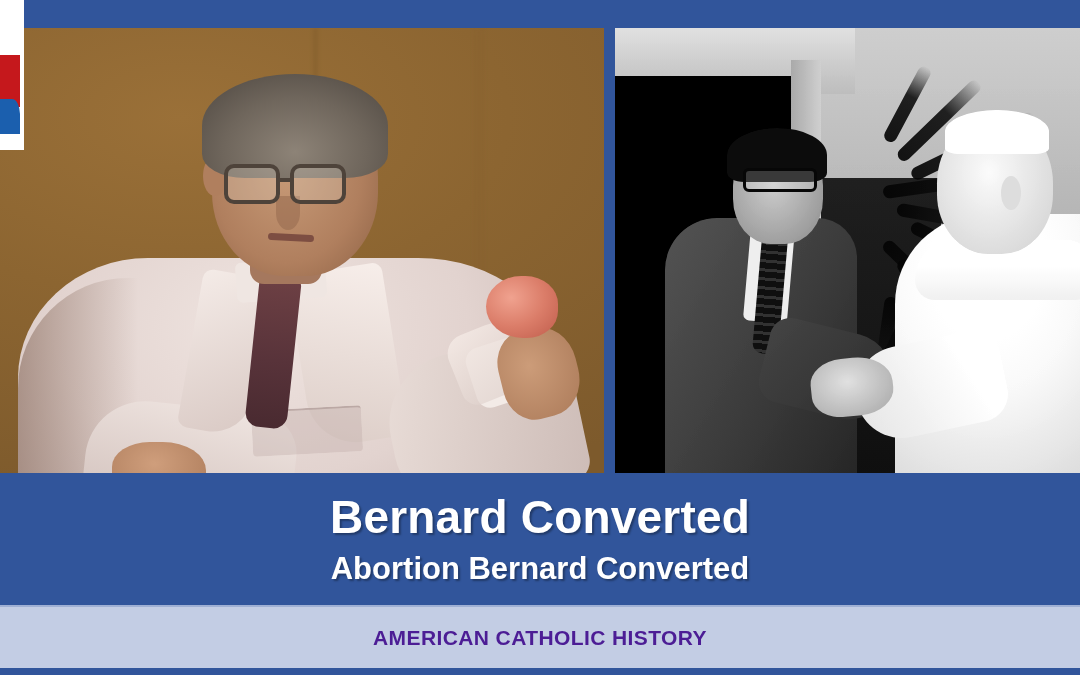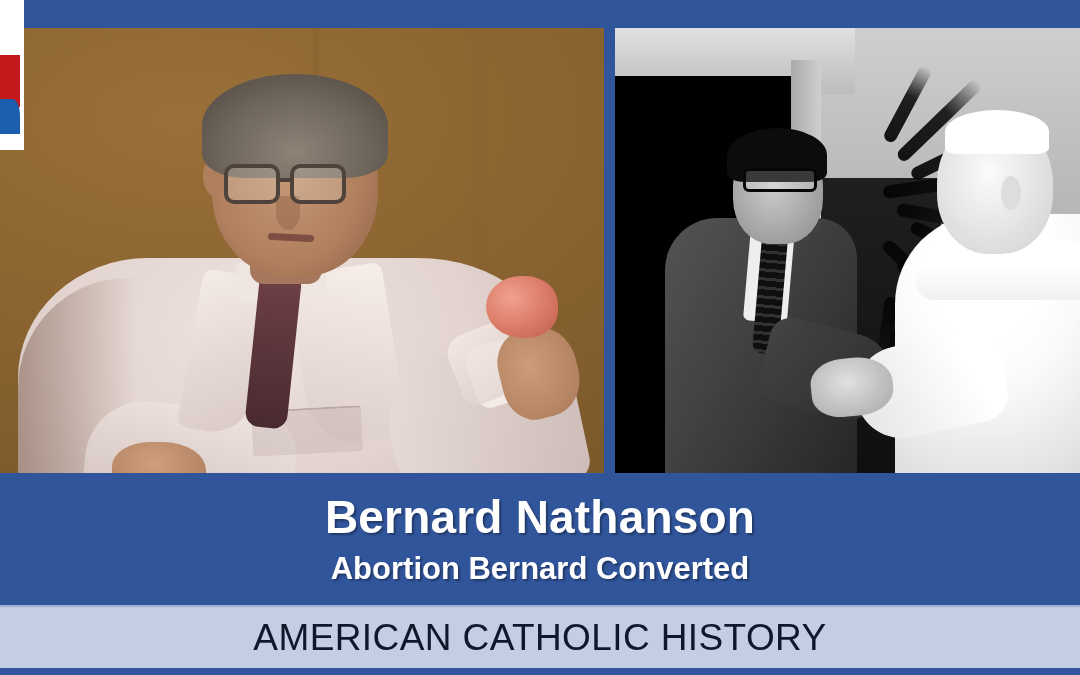--- a/index.html
+++ b/index.html
@@ -278,21 +278,21 @@
   }
 
   
   #brand-band{
     position:absolute; left:0; top:605px; width:1080px; height:63px;
     background:#c3cde4;
     display:flex; align-items:center; justify-content:center;
     border-top:2px solid #9fb0d4;
   }
   #brand-text{
-    color:#0f172a; font-size:37px; font-weight:normal; letter-spacing:.4px;
+    color:#4c1d95; font-size:21px; font-weight:bold; letter-spacing:.4px;
     font-family:"Liberation Sans", sans-serif;
   }
   #bottom-rule{
     position:absolute; left:0; top:668px; width:1080px; height:7px;
     background:#31559b;
   }
 </style>
 </head>
 <body>
 
@@ -363,21 +363,21 @@
   </div>
 
   <div id="logo-badge">
     <div class="lb-red"></div>
     <div class="lb-blue"></div>
     <div class="lb-white"></div>
   </div>
 </div>
 
 <div id="title-band">
-  <div id="main-title">Bernard Nathanson</div>
+  <div id="main-title">Bernard Converted</div>
   <div id="subtitle">Abortion Bernard Converted</div>
 </div>
 
 <div id="brand-band">
   <div id="brand-text">AMERICAN CATHOLIC HISTORY</div>
 </div>
 
 <div id="bottom-rule"></div>
 
 </body></html>

